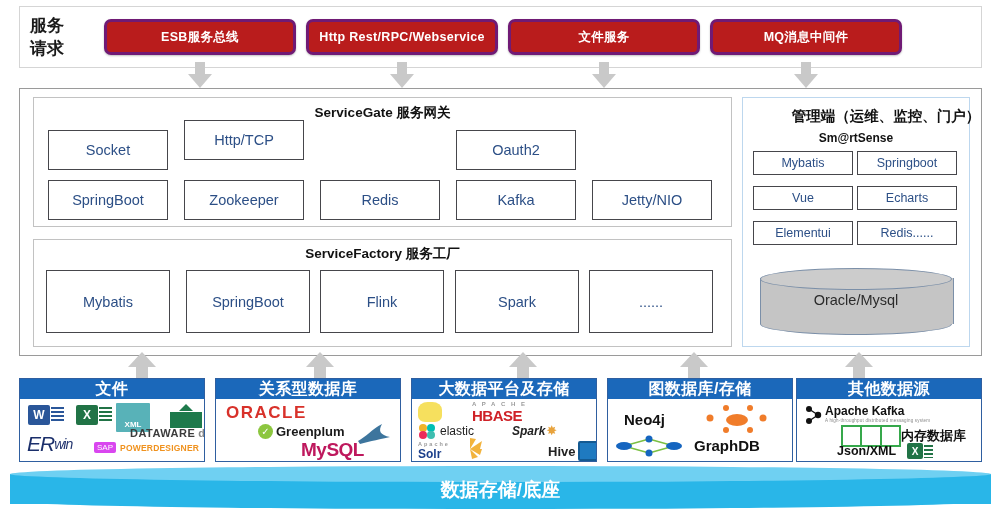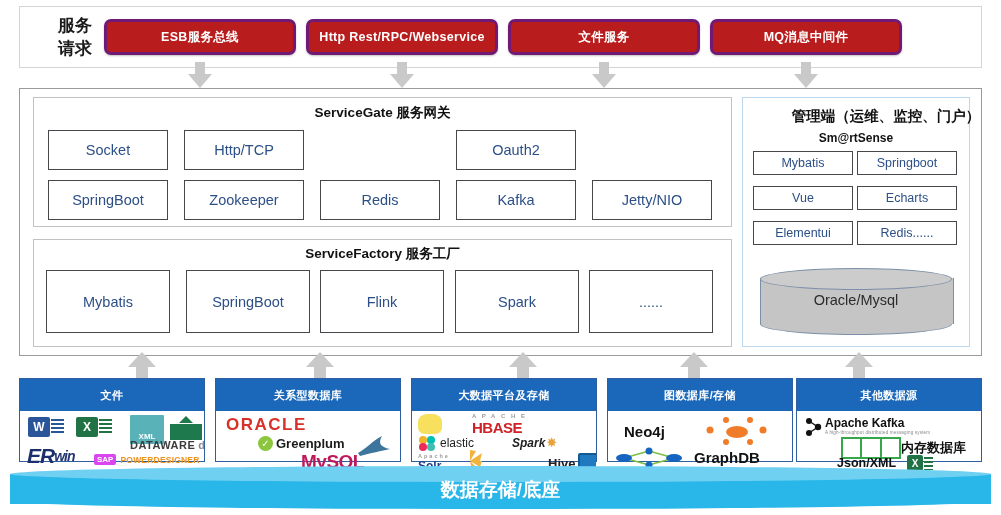--- a/index.html
+++ b/index.html
@@ -12,21 +12,21 @@
   .stage{position:absolute;left:0;top:0;width:1001px;height:515px;}
 
   
   .abs{position:absolute;box-sizing:border-box;}
   .ctr{display:flex;align-items:center;justify-content:center;text-align:center;}
 
   
   #req-band{left:19px;top:6px;width:963px;height:62px;border:1px solid #d5d5d5;background:#fff;}
   #req-label{left:30px;top:14px;width:62px;height:46px;
       font-size:17px;font-weight:700;color:#1a1a1a;line-height:23px;
-      display:flex;flex-direction:column;align-items:flex-end;justify-content:center;}
+      display:flex;flex-direction:column;align-items:flex-start;justify-content:center;}
   .req-pill{height:36px;top:19px;border-radius:7px;background:#b91c1c;
       border:3px solid #701a75;color:#fff;font-size:12.5px;font-weight:700;letter-spacing:.3px;
       box-shadow:0 1px 2px rgba(0,0,0,.25);}
   #pill0{left:104px;width:192px;}
   #pill1{left:306px;width:192px;}
   #pill2{left:508px;width:192px;}
   #pill3{left:710px;width:192px;}
 
   
   .arrow-down{width:24px;height:26px;}
@@ -63,21 +63,21 @@
       background:#c5c5c5;border-left:1px solid #7b8fa8;border-right:1px solid #7b8fa8;}
   #db .top{position:absolute;left:0;top:0;width:190px;height:20px;border-radius:50%;
       background:#cccccc;border:1px solid #7b8fa8;}
   #db .bot{position:absolute;left:0;top:45px;width:190px;height:20px;border-radius:50%;
       background:#c5c5c5;border:1px solid #7b8fa8;}
   #db .lbl{position:absolute;left:0;top:18px;width:192px;height:28px;
       font-size:14.5px;color:#2b2b2b;}
 
   
   .src{top:378px;height:84px;border:1px solid #2f5fa0;background:#fff;}
-  .src .hd{height:32px;background:#1b68ba;color:#fff;font-size:11px;font-weight:700;letter-spacing:.4px;}
+  .src .hd{height:20px;background:#1b68ba;color:#fff;font-size:16px;font-weight:700;letter-spacing:.4px;}
   .src .bd{position:relative;height:63px;overflow:hidden;}
   #src0{left:19px;width:186px;}
   #src1{left:215px;width:186px;}
   #src2{left:411px;width:186px;}
   #src3{left:607px;width:186px;}
   #src4{left:796px;width:186px;}
 
   
   .lg{position:absolute;display:flex;align-items:center;}
   .sq{width:22px;height:20px;border-radius:2px;color:#fff;font-weight:700;font-size:12px;
@@ -86,23 +86,23 @@
   .bars i{display:block;height:2px;margin:2px 0 0 0;background:#fff;}
 
   .word-ic{background:#2a5699;}
   .excel-ic{background:#217346;}
   .xml-ic{width:34px;height:26px;background:#58b2b8;color:#fff;font-size:8px;font-weight:700;
       display:flex;align-items:flex-end;justify-content:center;padding-bottom:3px;border-radius:1px;}
   .grn-ic{width:32px;height:16px;background:#1e7a4c;}
   .tri{width:0;height:0;border-left:7px solid transparent;border-right:7px solid transparent;
       border-bottom:7px solid #1e7a4c;margin:0 auto 1px;}
 
-  .txt-erwin{font-size:21px;font-weight:700;color:#1b2f6b;font-style:italic;letter-spacing:-1px;}
+  .txt-erwin{font-size:21px;font-weight:400;color:#1b2f6b;font-style:italic;letter-spacing:-1px;}
   .txt-dw{font-size:11px;font-weight:700;color:#3c3c3c;letter-spacing:.5px;}
-  .sap{background:#d946ef;color:#fff;font-size:8px;font-weight:700;padding:1px 3px;border-radius:2px;}
+  .sap{background:#d946ef;color:#fff;font-size:8px;font-weight:400;padding:1px 3px;border-radius:2px;}
   .txt-pd{font-size:8.5px;font-weight:800;color:#f0921e;letter-spacing:.2px;}
 
   .txt-oracle{font-size:17px;font-weight:800;color:#d8312a;letter-spacing:1.5px;}
   .txt-gp{font-size:13px;font-weight:800;color:#1a1a1a;}
   .gp-dot{width:15px;height:15px;border-radius:50%;background:#8cc63f;margin-right:3px;
       display:flex;align-items:center;justify-content:center;color:#fff;font-size:10px;}
   .txt-mysql{font-size:19px;font-weight:800;color:#be185d;letter-spacing:-.5px;}
 
   .txt-hbase{font-size:15px;font-weight:800;color:#cf2127;letter-spacing:-.5px;}
   .txt-apache{font-size:6px;font-weight:700;color:#9a9a9a;letter-spacing:2px;}
@@ -161,21 +161,21 @@
       <div class="shaft"></div>
       <div class="head"></div>
     </div>
 
   <div class="abs" id="platform"></div>
 
   <div class="abs" id="gate-group"></div>
   <div class="abs ctr" id="gate-title">ServiceGate  服务网关</div>
 
   <div class="abs ctr tile gate-tile" style="left:48px;top:130px;">Socket</div>
-  <div class="abs ctr tile gate-tile" style="left:184px;top:130px;">Http/TCP</div>
+  <div class="abs ctr tile gate-tile" style="left:184px;top:120px;">Http/TCP</div>
   <div class="abs ctr tile gate-tile" style="left:456px;top:130px;">Oauth2</div>
 
   <div class="abs ctr tile gate-tile" style="left:48px;top:180px;">SpringBoot</div>
   <div class="abs ctr tile gate-tile" style="left:184px;top:180px;">Zookeeper</div>
   <div class="abs ctr tile gate-tile" style="left:320px;top:180px;">Redis</div>
   <div class="abs ctr tile gate-tile" style="left:456px;top:180px;">Kafka</div>
   <div class="abs ctr tile gate-tile" style="left:592px;top:180px;">Jetty/NIO</div>
 
   <div class="abs" id="fac-group"></div>
   <div class="abs ctr" id="fac-title">ServiceFactory  服务工厂</div>
@@ -239,21 +239,21 @@
       </div>
       <div class="lg" style="left:56px;top:6px;">
         <span class="sq excel-ic">X</span>
           <span class="bars" style="background:#217346">
             <i></i>
             <i></i>
             <i></i>
             <i></i>
           </span>
       </div>
-      <div class="lg" style="left:110px;top:4px;">
+      <div class="lg" style="left:96px;top:4px;">
         <span class="xml-ic">XML</span>
       </div>
       <div class="lg" style="left:150px;top:5px;flex-direction:column;">
         <span class="tri"></span>
           <span class="grn-ic"></span>
       </div>
       <div class="lg" style="left:7px;top:33px;">
         <span class="txt-erwin">ER</span>
           <span class="txt-erwin" style="font-size:14px;color:#23356f;">win</span>
       </div>

